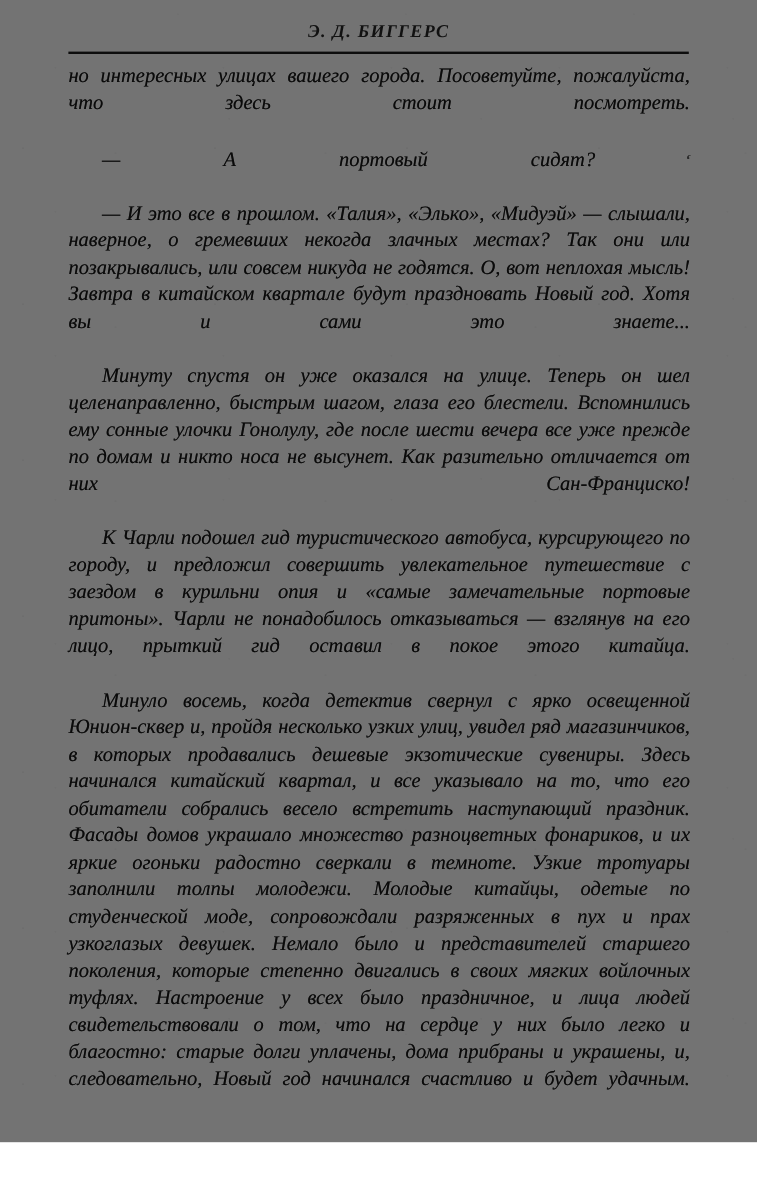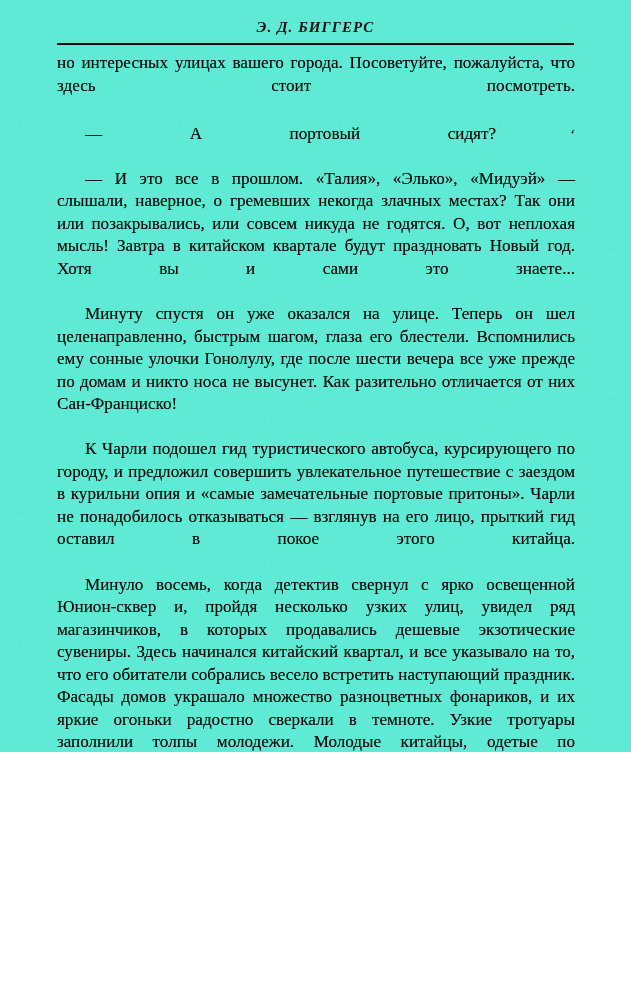--- a/index.html
+++ b/index.html
@@ -5,23 +5,23 @@
 <style>
   html, body {
     margin: 0;
     padding: 0;
     background: #ffffff;
   }
 
   .page {
     position: relative;
     width: 631px;
-    height: 752px;
+    height: 952px;
     margin: 0 auto;
-    background: #5eead4;
+    background: #737373;
     overflow: hidden;
     font-family: "Liberation Serif", "DejaVu Serif", serif;
     color: #000000;
     -webkit-font-smoothing: none;
   }
 
   
   .page::before {
     content: "";
     position: absolute;
@@ -70,20 +70,21 @@
     text-align: justify;
     text-justify: inter-word;
     color: #0a0a0a;
   }
 
   .text-block p {
     margin: 0;
     text-indent: 28px;
     
     text-shadow: 0 0 0.45px rgba(0,0,0,0.55);
+    font-style: italic;
   }
 
   
   .text-block p::after {
     content: "";
     display: inline-block;
     width: 100%;
   }
 
   .no-indent {

